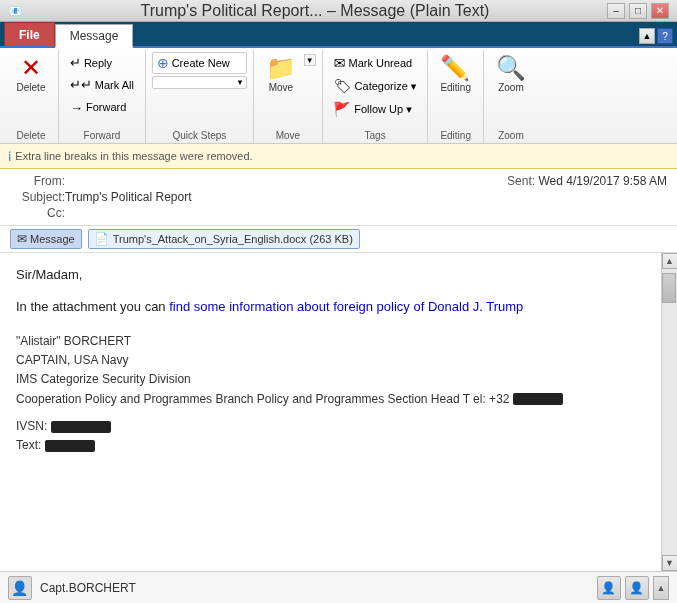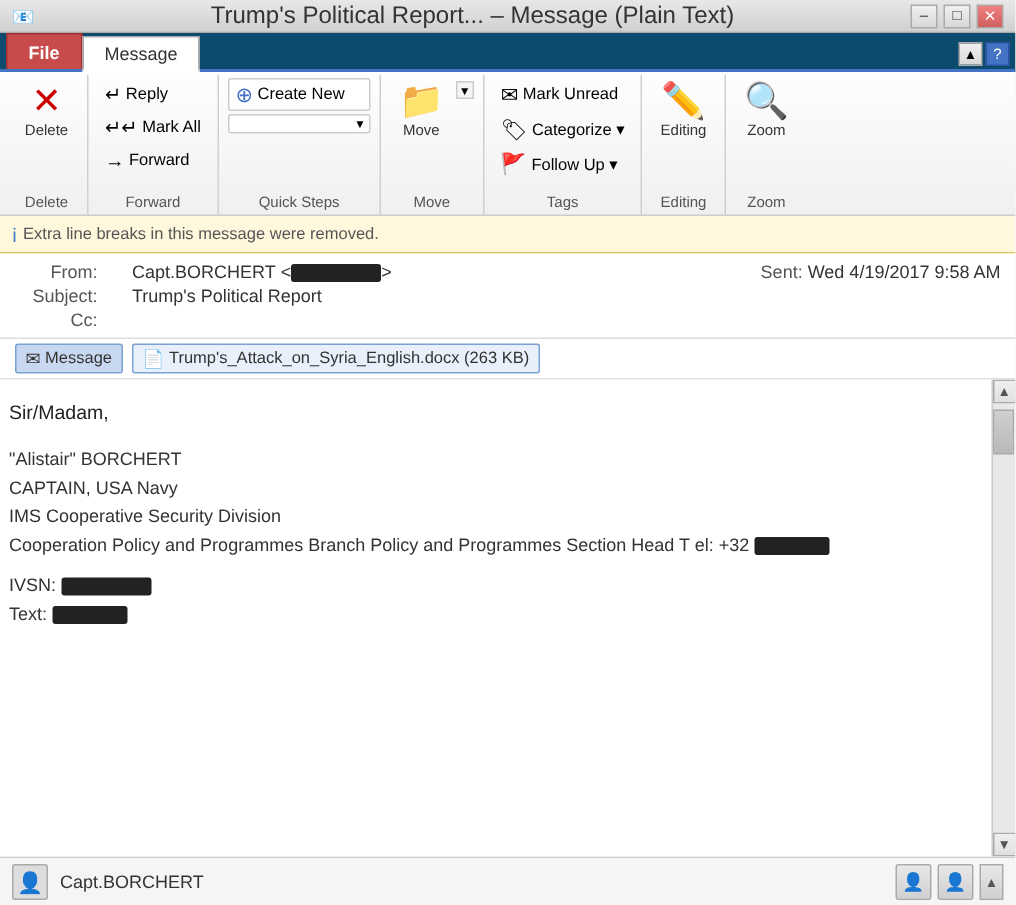--- a/index.html
+++ b/index.html
@@ -148,21 +148,21 @@
     .info-icon { color: #4080c0; font-size: 13px; }
 
     
     .email-header {
       background: #fff;
       padding: 4px 10px;
       border-bottom: 1px solid #ddd;
     }
     .header-row {
       display: flex;
-      gap: 23px;
+      gap: 0;
       padding: 1px 0;
       font-size: 12px;
     }
     .header-label { color: #555; width: 55px; flex-shrink: 0; text-align: right; }
     .header-value { color: #333; flex: 1; }
     .redacted {
       background: #222;
       color: #222;
       border-radius: 2px;
       display: inline-block;
@@ -197,21 +197,21 @@
 
     
     .email-body-container {
       background: #fff;
       flex: 1;
       overflow: hidden;
       display: flex;
       position: relative;
     }
     .email-body {
-      padding: 12px 6px;
+      padding: 12px 16px;
       font-size: 13px;
       color: #222;
       line-height: 1.5;
       flex: 1;
       overflow-y: auto;
     }
     .email-body .greeting { margin-bottom: 12px; }
     .email-body .body-text { margin-bottom: 16px; }
     .highlight { color: #0000cc; text-decoration: none; }
     .signature { margin-top: 8px; font-size: 12px; color: #333; line-height: 1.6; }
@@ -426,23 +426,20 @@
   <div class="info-bar">
     <span class="info-icon">ℹ</span>
     <span>Extra line breaks in this message were removed.</span>
   </div>
 
   <div class="email-header">
     <div style="display:flex; gap:0; align-items:flex-start;">
       <div style="flex:1;">
         <div class="header-row">
           <span class="header-label">From:</span>
-          <span class="header-value">
-            <span>Capt.BORCHERT</span>&nbsp;&lt;<span class="redacted">&nbsp;&nbsp;&nbsp;&nbsp;&nbsp;&nbsp;&nbsp;&nbsp;&nbsp;&nbsp;&nbsp;&nbsp;&nbsp;</span>&gt;
-          </span>
           <span class="sent-value">
             <span style="color:#555;">Sent:</span>&nbsp;<span>Wed 4/19/2017 9:58 AM</span>
           </span>
         </div>
         <div class="header-row">
           <span class="header-label">Subject:</span>
           <span class="header-value subject-value">Trump's Political Report</span>
         </div>
         <div class="header-row">
           <span class="header-label">Cc:</span>
@@ -459,24 +456,27 @@
     </div>
     <div class="attachment-tab">
       <span class="tab-icon">📄</span>
       <span>Trump's_Attack_on_Syria_English.docx (263 KB)</span>
     </div>
   </div>
 
   <div class="email-body-container" style="flex:1;">
     <div class="email-body">
       <div class="greeting">Sir/Madam,</div>
+      <div class="body-text">
+        <span>In the attachment you can </span><span class="highlight">find some information about foreign policy of Donald J. Trump</span>
+      </div>
       <div class="signature">
         <div>"Alistair" BORCHERT</div>
         <div>CAPTAIN, USA Navy</div>
-        <div>IMS Cooperative Security Division</div>
+        <div>IMS Categorize Security Division</div>
         <div>
           <span>Cooperation Policy and Programmes Branch Policy and Programmes Section Head T el: +32</span>&nbsp;<span class="redacted" style="min-width:50px;">&nbsp;</span>
         </div>
         <div style="margin-top:8px;">
           <span>IVSN:</span>&nbsp;<span class="redacted" style="min-width:60px;">&nbsp;</span>
         </div>
         <div>
           <span>Text:</span>&nbsp;<span class="redacted" style="min-width:50px;">&nbsp;</span>
         </div>
       </div>

